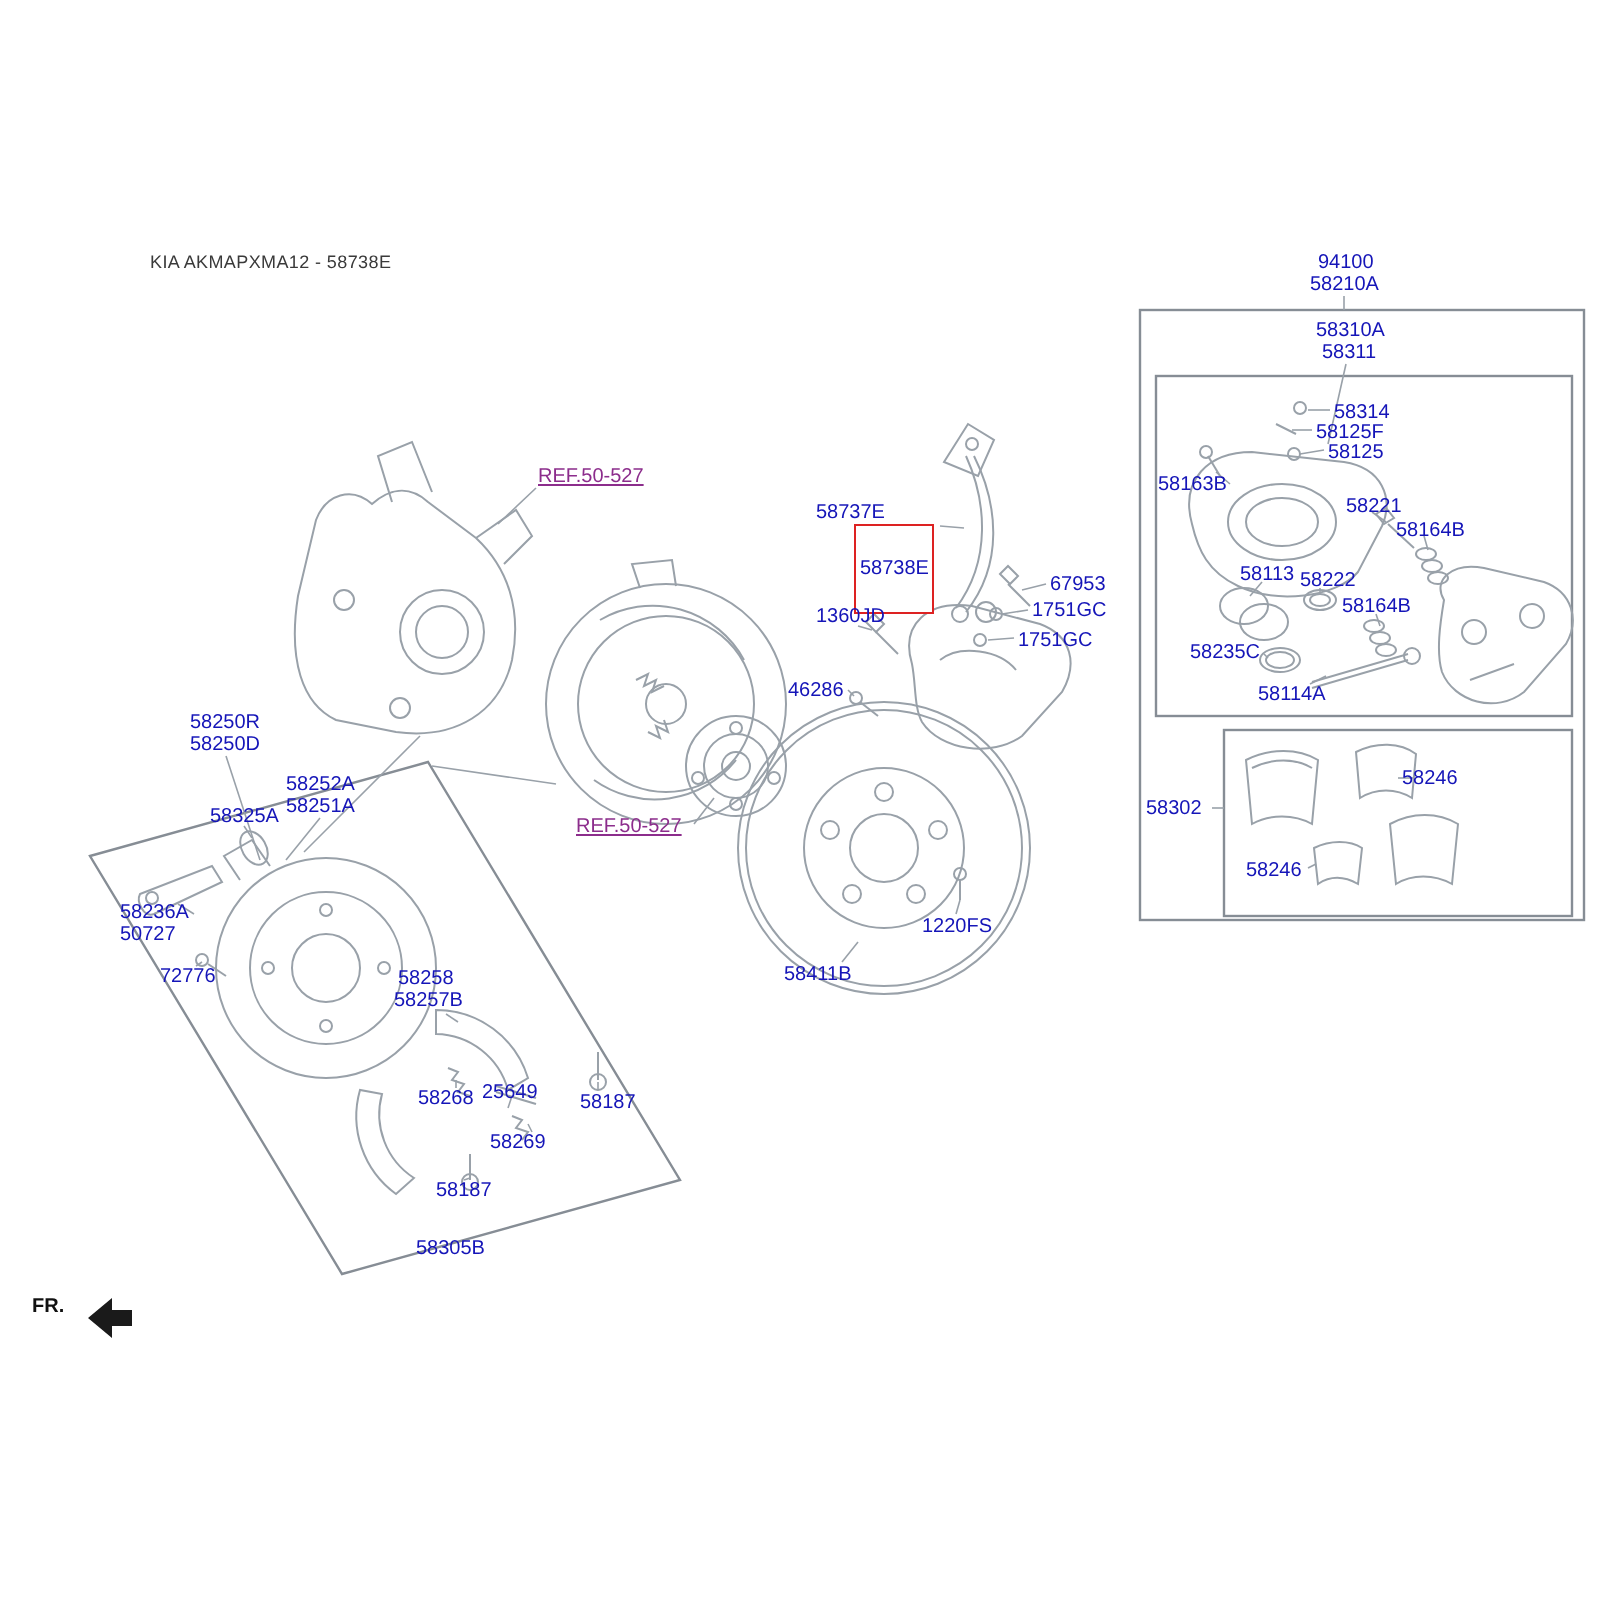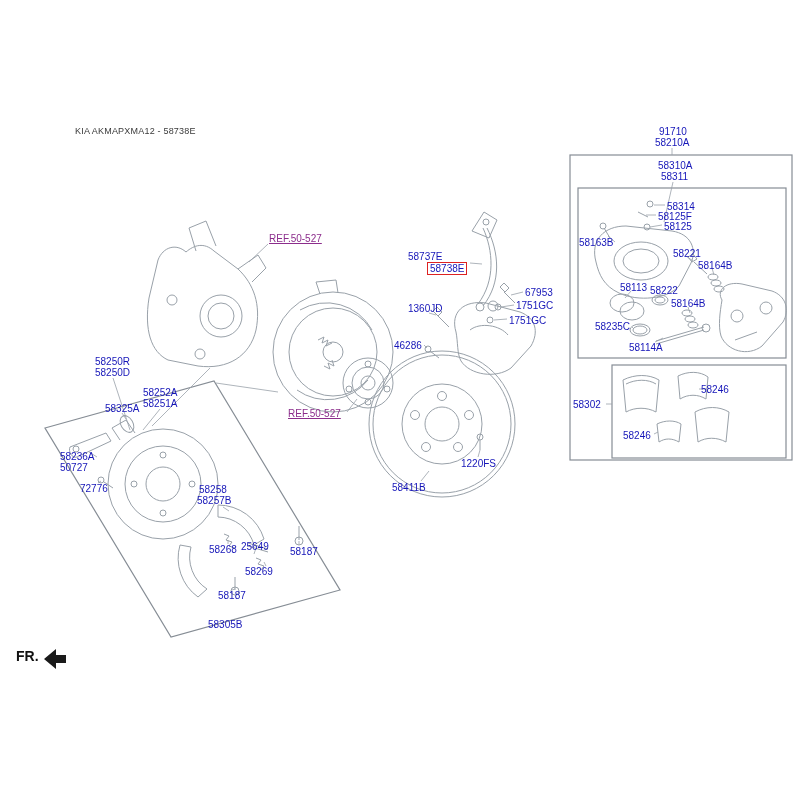--- a/index.html
+++ b/index.html
@@ -14,24 +14,24 @@
   svg.linework { position:absolute; left:0; top:0; }
   .header-code {
     position:absolute; left:75px; top:126px;
     font-size:9px; color:#3a3a3a; letter-spacing:.2px;
   }
   .part-label {
     position:absolute; font-size:10px; line-height:11px;
     color:var(--label, #1515b8); white-space:nowrap;
   }
   .ref-label { color:var(--ref, #8c2d8c); text-decoration:underline; cursor:pointer; }
-  .highlight { border:1px solid var(--highlight, #dd2222); padding:0 2px; background:#fff; }
+  .highlight { border:1px solid var(--highlight, #dd2222); padding:16px 2px; background:#fff; }
   .fr-label {
     position:absolute; left:16px; top:648px;
-    font-size:14px; font-weight:bold; color:#111;
+    font-size:10px; font-weight:bold; color:#111;
   }
   svg .ln { stroke:var(--line, #99a1a9); fill:none; stroke-width:1; }
   svg .ld { stroke:var(--line, #99a1a9); fill:none; stroke-width:0.8; }
   svg .box { stroke:#868d95; fill:none; stroke-width:1.2; }
   svg .dk { fill:#1a1a1a; stroke:none; }
 </style>
 </head>
 <body>
 
 <div class="stage">
@@ -239,21 +239,21 @@
       <line class="ld" x1="232" y1="590" x2="235" y2="589"></line>
       <line class="ld" x1="210" y1="368" x2="152" y2="426"></line>
       <line class="ld" x1="278" y1="392" x2="216" y2="383"></line>
     </g>
 
     <polygon class="dk" points="66,655 56,655 56,649 44,659 56,669 56,663 66,663"></polygon>
   </svg>
 
   <div class="header-code">KIA AKMAPXMA12 - 58738E</div>
 
-  <div class="part-label" style="left:659px;top:126px">91710</div>
+  <div class="part-label" style="left:659px;top:126px">94100</div>
   <div class="part-label" style="left:655px;top:137px">58210A</div>
   <div class="part-label" style="left:658px;top:160px">58310A</div>
   <div class="part-label" style="left:661px;top:171px">58311</div>
   <div class="part-label" style="left:667px;top:201px">58314</div>
   <div class="part-label" style="left:658px;top:211px">58125F</div>
   <div class="part-label" style="left:664px;top:221px">58125</div>
   <div class="part-label" style="left:579px;top:237px">58163B</div>
   <div class="part-label" style="left:673px;top:248px">58221</div>
   <div class="part-label" style="left:698px;top:260px">58164B</div>
   <div class="part-label" style="left:620px;top:282px">58113</div>

